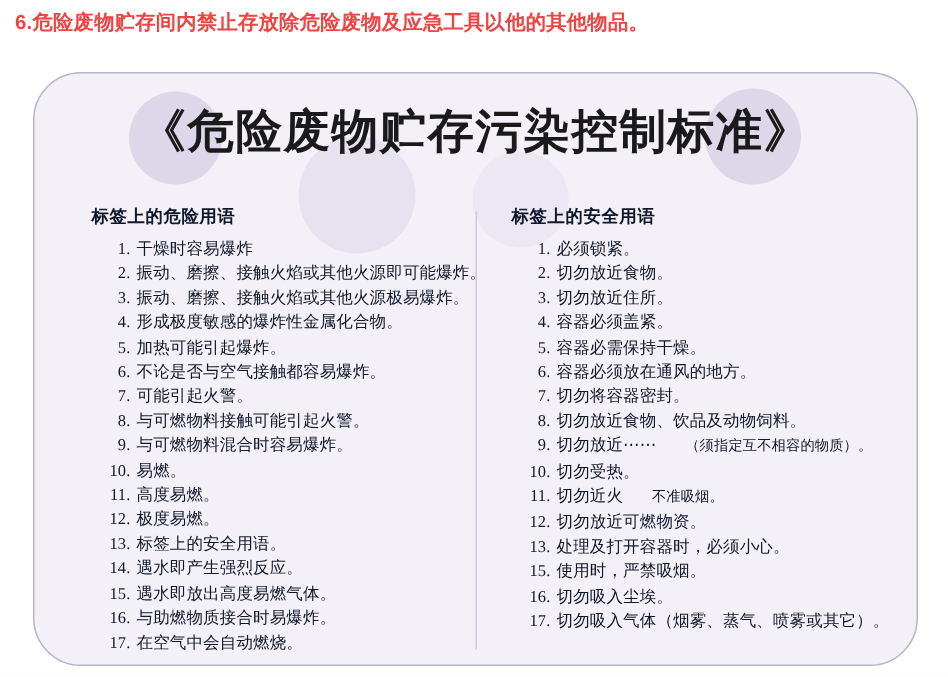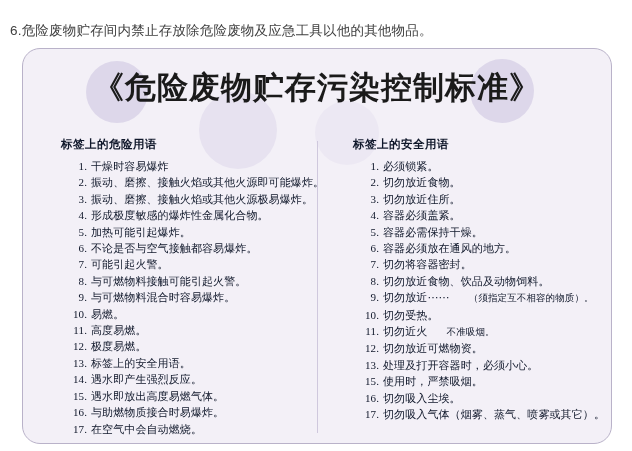--- a/index.html
+++ b/index.html
@@ -19,37 +19,38 @@
     position: relative;
     width: 632px;
     height: 451px;
     background: #ffffff;
   }
 
   
   .top-note {
     position: absolute;
     left: 10px;
-    top: 22px;
+    top: 6px;
     font-size: 13.5px;
-    color: #404040;
+    color: #ef4444;
     letter-spacing: 0.2px;
     white-space: nowrap;
+    font-weight: bold;
   }
 
   
   .slide {
     position: absolute;
     left: 22px;
     top: 48px;
     width: 588px;
     height: 394px;
     background: #f3f0f7;
     border: 1px solid #b9b2c9;
-    border-radius: 18px;
+    border-radius: 32px;
     overflow: hidden;
   }
 
   
   .circle {
     position: absolute;
     border-radius: 50%;
     background: #ddd7ea;
   }
   .circle.c1 { left: 63px;  top: 12px;  width: 62px;  height: 62px; }
@@ -81,21 +82,21 @@
     background: #cfc8dd;
   }
 
   .col {
     position: absolute;
     top: 88px;
     font-family: "Liberation Serif", serif;
     color: #0f172a;
   }
   .col.left  { left: 38px;  width: 250px; }
-  .col.right { left: 318px; width: 262px; margin-left: 12px; }
+  .col.right { left: 318px; width: 262px; }
 
   .col-head {
     font-size: 11.5px;
     font-weight: bold;
     margin-bottom: 6px;
     letter-spacing: 0.5px;
     white-space: nowrap;
   }
 
   .item-list {

